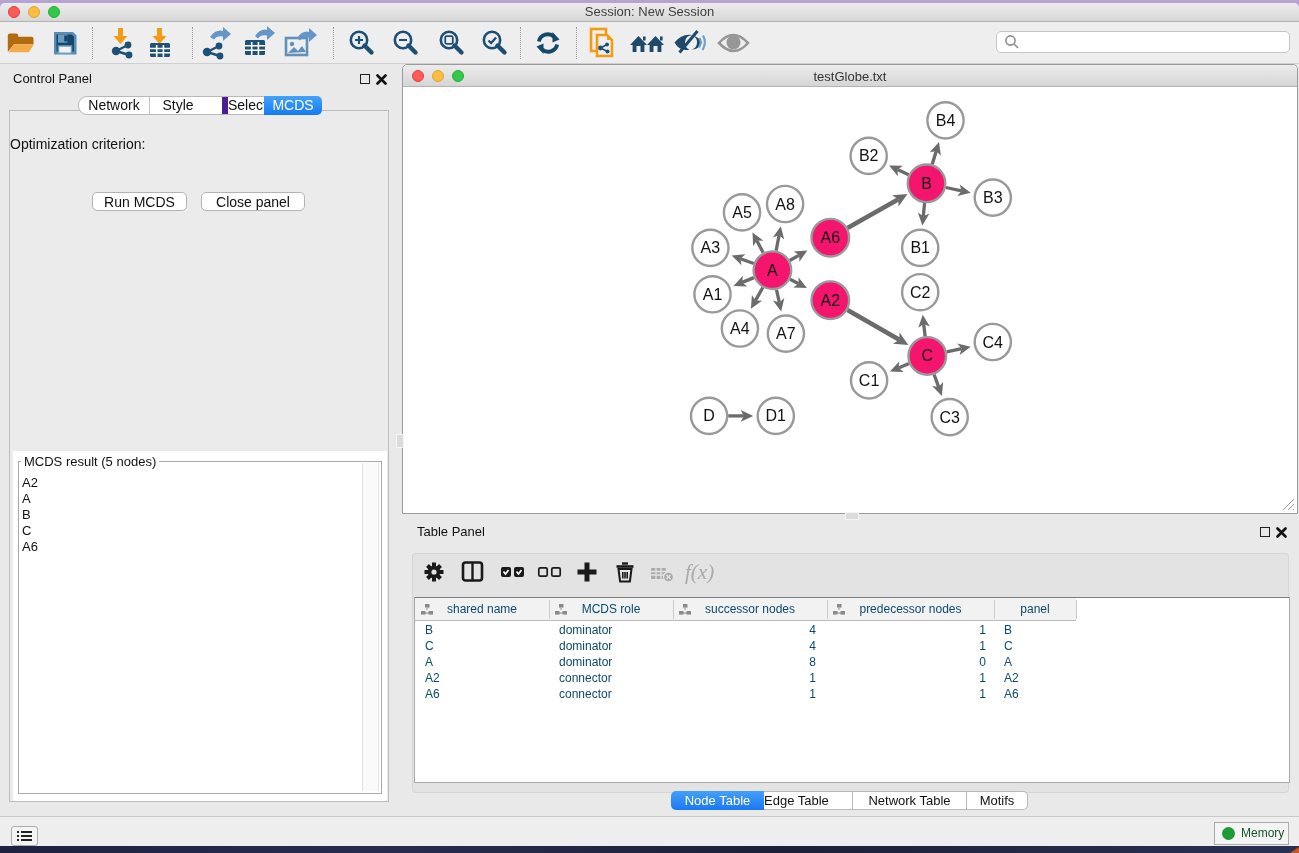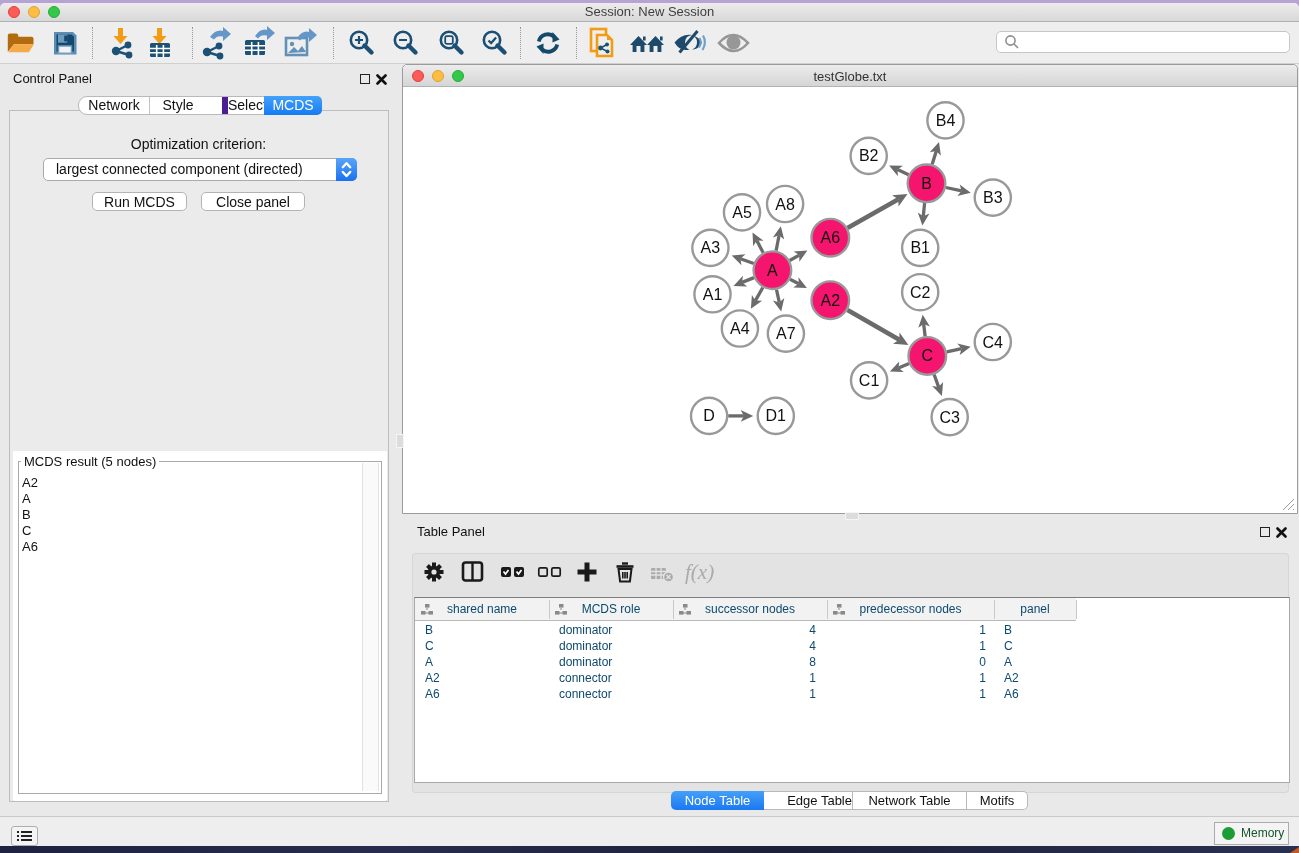--- a/index.html
+++ b/index.html
@@ -186,33 +186,22 @@
  <path d="M1.5 1.5 L9.5 9.5 M9.5 1.5 L1.5 9.5" stroke="#111" stroke-width="2.6" stroke-linecap="round"></path>
 </svg>
 <div class="abs" style="left:9px;top:107px;width:378px;height:690px;background:#ebebeb;border:1px solid #bdbdbd"></div>
 
 <div class="abs" style="left:78px;top:93px;width:242px;height:17px;font-size:14px;color:#111;background:#fff;border:1px solid #b9b9b9;border-radius:9px">
  <div class="abs" style="left:0;top:0;width:70px;text-align:center;line-height:17px">Network</div>
  <div class="abs" style="left:70px;top:0;width:56px;border-left:1px solid #c4c4c4;text-align:center;line-height:17px">Style</div>
  <div class="abs" style="left:143px;top:0;width:59px;border-left:6px solid #4c1d95;text-align:left;line-height:17px">Select</div>
  <div class="abs" style="left:185px;top:-1px;width:58px;height:19px;background:linear-gradient(#44a2f9,#157af3);border-radius:0 5px 5px 0;text-align:center;line-height:19px;color:#fff">MCDS</div>
 </div>
-<div class="abs" style="left:10px;top:133px;width:377px;text-align:center;font-size:14px;color:#111">Optimization criterion:</div>
-
-<div class="abs" style="left:43px;top:155px;width:312px;height:21px;background:#fff;border:1px solid #ababab;border-radius:5px">
- <div class="abs" style="left:12px;top:2px;font-size:14px;color:#111">largest connected component (directed)</div>
- <div class="abs" style="right:-1px;top:-1px;width:21px;height:23px;background:linear-gradient(#5aa5f9,#1a71f0);border-radius:0 5px 5px 0">
-  <svg width="21" height="23">
-            <g fill="none" stroke="#fff" stroke-width="2.4" stroke-linecap="round" stroke-linejoin="round">
-              <path d="M6.8 9.2 l3.7 -4 3.7 4"></path>
-              <path d="M6.8 14 l3.7 4 3.7 -4"></path>
-            </g>
-          </svg>
- </div>
-</div>
+<div class="abs" style="left:10px;top:133px;width:377px;font-size:14px;color:#111">Optimization criterion:</div>
+
 
 <div class="abs" style="left:92px;top:189px;width:93px;height:17px;background:#fff;border:1px solid #b4b4b4;border-radius:5px;text-align:center;font-size:14px;line-height:18px;color:#111">Run MCDS</div>
 <div class="abs" style="left:201px;top:189px;width:102px;height:17px;background:#fff;border:1px solid #b4b4b4;border-radius:5px;text-align:center;font-size:14px;line-height:18px;color:#111">Close panel</div>
 
 <div class="abs" style="left:13px;top:448px;width:374px;height:350px;background:#fff;border-radius:0 0 3px 3px"></div>
 <div class="abs" style="left:18px;top:458px;width:362px;height:331px;border:1px solid #a9a9a9"></div>
 <div class="abs" style="left:21px;top:451px;background:#fff;padding:0 3px;font-size:13px;color:#111">MCDS result (5 nodes)</div>
 <div class="abs" style="left:362px;top:460px;width:15px;height:328px;background:#fafafa;border-left:1px solid #e2e2e2;border-right:1px solid #e2e2e2"></div>
 <div class="abs" style="left:22px;top:472px;font-size:13px;color:#111;line-height:16px">A2<br>A<br>B<br>C<br>A6</div>
 
@@ -434,17 +423,17 @@
  <div class="abs" style="left:579px;top:4px;width:82px;text-align:center">panel</div>
  <div class="abs" style="left:10px;top:24px;line-height:16px">B<br>C<br>A<br>A2<br>A6</div>
  <div class="abs" style="left:144px;top:24px;line-height:16px">dominator<br>dominator<br>dominator<br>connector<br>connector</div>
  <div class="abs" style="left:300px;top:24px;width:101px;line-height:16px;text-align:right">4<br>4<br>8<br>1<br>1</div>
  <div class="abs" style="left:470px;top:24px;width:101px;line-height:16px;text-align:right">1<br>1<br>0<br>1<br>1</div>
  <div class="abs" style="left:589px;top:24px;line-height:16px">B<br>C<br>A<br>A2<br>A6</div>
 </div>
 
 <div class="abs" style="left:671px;top:788px;height:19px;font-size:13px;color:#111">
  <div class="abs" style="left:0;width:93px;height:19px;background:linear-gradient(#45a0f9,#1a78f2);border-radius:5px 0 0 5px;text-align:center;line-height:19px;color:#fff">Node Table</div>
- <div class="abs" style="left:93px;width:88px;height:17px;background:#fff;border:1px solid #b9b9b9;border-left:none;text-align:right;line-height:18px">Edge Table</div>
+ <div class="abs" style="left:93px;width:88px;height:17px;background:#fff;border:1px solid #b9b9b9;border-left:none;text-align:left;line-height:18px">Edge Table</div>
  <div class="abs" style="left:182px;width:113px;height:17px;background:#fff;border:1px solid #b9b9b9;border-left:none;text-align:center;line-height:18px">Network Table</div>
  <div class="abs" style="left:296px;width:60px;height:17px;background:#fff;border:1px solid #b9b9b9;border-left:none;border-radius:0 5px 5px 0;text-align:center;line-height:18px">Motifs</div>
 </div>
 </div>
 </div>
 </body></html>

